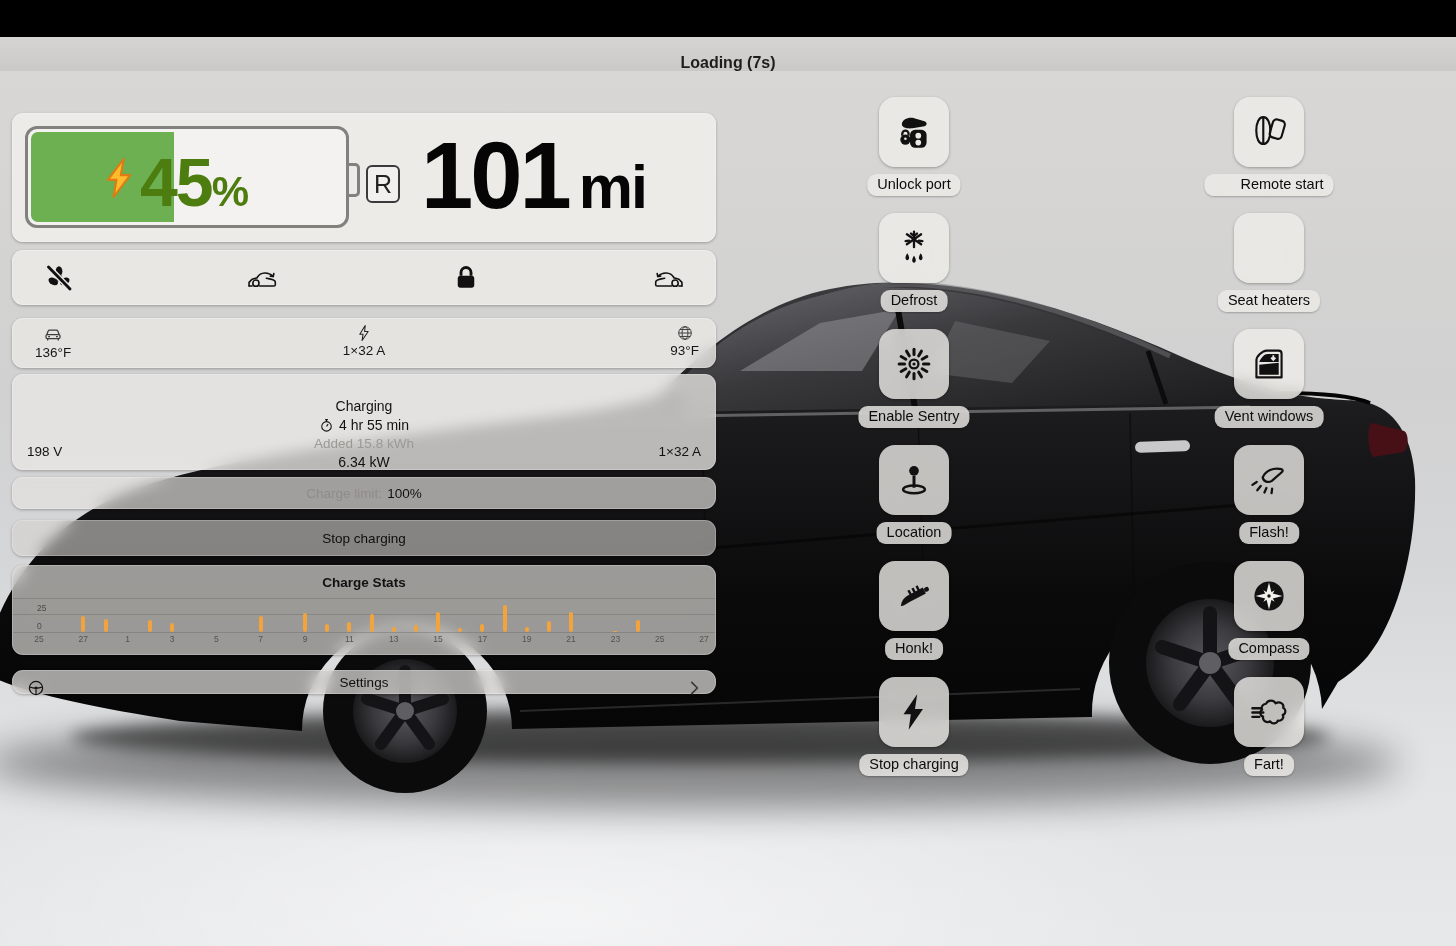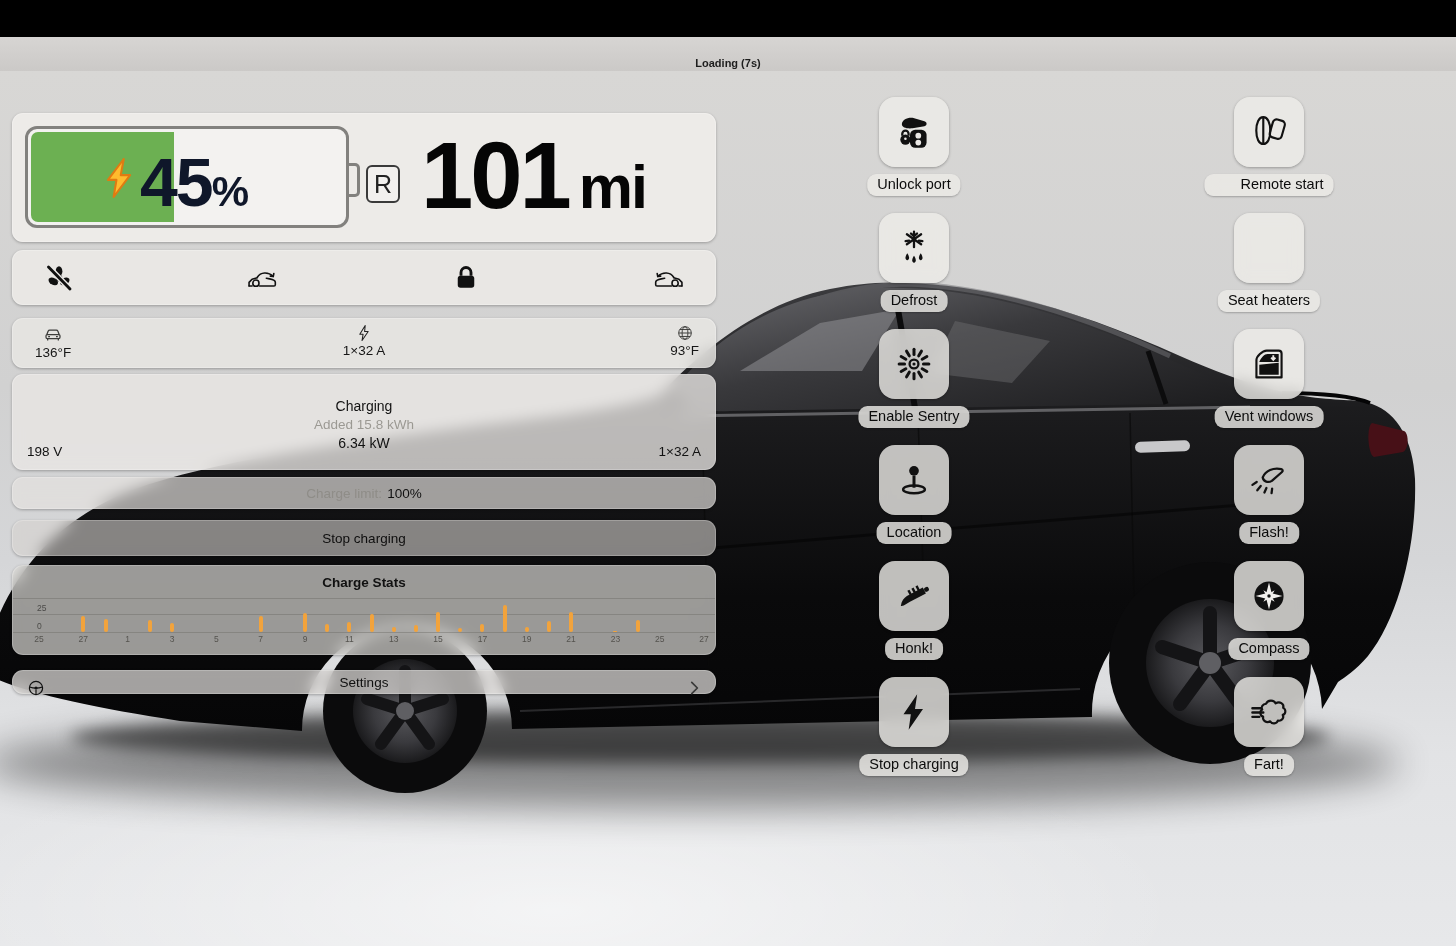--- a/index.html
+++ b/index.html
@@ -2,40 +2,40 @@
 <html><head>
 <meta charset="utf-8">
 <style>
   html,body{margin:0;padding:0;background:#111;}
   .screen{position:relative;width:1456px;height:946px;overflow:hidden;background:#000;
           font-family:"Liberation Sans",sans-serif;-webkit-font-smoothing:antialiased;}
   .topbar{position:absolute;left:0;top:0;width:1456px;height:37px;background:#000;}
   .titlebar{position:absolute;left:0;top:37px;width:1456px;height:34px;
             background:linear-gradient(180deg,#d7d5d3,#cbc9c7);
             border-bottom:1px solid #a3a19f;display:flex;align-items:center;justify-content:center;}
-  .titlebar-text{font-size:11px;font-weight:bold;color:#1d1d1d;margin-top:17px;}
+  .titlebar-text{font-size:16px;font-weight:bold;color:#1d1d1d;margin-top:17px;}
   .stage{position:absolute;left:0;top:71px;width:1456px;height:875px;overflow:hidden;
          background:
            radial-gradient(900px 260px at 38% 96%, rgba(255,255,255,.55), rgba(255,255,255,0) 70%),
            linear-gradient(180deg,#d8d7d5 0%,#d1d1d1 36%,#d5d6d8 56%,#e2e3e5 78%,#e7e8ea 100%);}
   .car-svg{position:absolute;left:0;top:0;}
   
   .panel{position:absolute;left:12px;width:704px;border-radius:11px;
          box-shadow:0 1px 3px rgba(0,0,0,.28);border:1px solid rgba(255,255,255,.22);
          -webkit-backdrop-filter:blur(7px);backdrop-filter:blur(7px);box-sizing:border-box;}
   .veh-name{position:absolute;left:12px;top:14px;width:704px;text-align:center;
             font-size:17px;font-weight:600;color:#0b0b0b;}
   .p-battery{top:42px;height:129px;background:rgba(238,236,233,.94);}
   .battery-outline{position:absolute;left:12px;top:12px;width:318px;height:96px;
                    border:3px solid #82817e;border-radius:12px;background:rgba(248,247,245,.55);}
   .battery-fill{position:absolute;left:3px;top:3px;bottom:3px;border-radius:7px 0 0 7px;}
   .battery-nub{position:absolute;right:-14px;top:34px;width:11px;height:28px;
                border:3px solid #82817e;border-left:none;border-radius:0 5px 5px 0;}
   .battery-bolt{position:absolute;left:72px;top:26px;}
-  .battery-pct{position:absolute;left:112px;top:14px;white-space:nowrap;color:#0f172a;}
+  .battery-pct{position:absolute;left:112px;top:14px;white-space:nowrap;color:#4d7c0f;}
   .pct-num{font-size:68px;font-weight:bold;letter-spacing:-2px;}
   .pct-sym{font-size:42px;font-weight:bold;}
   .gear-badge{position:absolute;left:353px;top:51px;width:30px;height:34px;border:2px solid #3a3a3a;
               border-radius:6px;display:flex;align-items:center;justify-content:center;
               font-size:25px;color:#222;background:rgba(245,244,242,.6);}
   .range-wrap{position:absolute;left:408px;top:8px;white-space:nowrap;color:#050505;}
   .range-num{font-size:94px;font-weight:bold;letter-spacing:-3px;}
   .range-unit{font-size:61px;font-weight:bold;letter-spacing:-2px;margin-left:10px;}
   .p-quick{top:179px;height:55px;background:rgba(235,233,230,.9);
            display:flex;align-items:center;justify-content:space-between;padding:0 24px;}
@@ -362,20 +362,26 @@
       <div class="cl-group cl-right">
         <svg width="18" height="18">
             <use href="#globe-icon" xlink:href="#globe-icon"></use>
           </svg>
         <span class="cl-text">93°F</span>
       </div>
     </div>
 
     <div class="panel p-charging">
       <div class="chg-title">Charging</div>
+      <div class="chg-time">
+        <svg width="15" height="15">
+            <use href="#timer-icon" xlink:href="#timer-icon"></use>
+          </svg>
+        <span>4 hr 55 min</span>
+      </div>
       <div class="chg-added">Added 15.8 kWh</div>
       <div class="chg-power">6.34 kW</div>
       <div class="chg-volt">198 V</div>
       <div class="chg-amp">1×32 A</div>
     </div>
 
     <div class="panel p-limit">
       <span class="limit-label">Charge limit:</span>
       <span class="limit-value">100%</span>
     </div>

